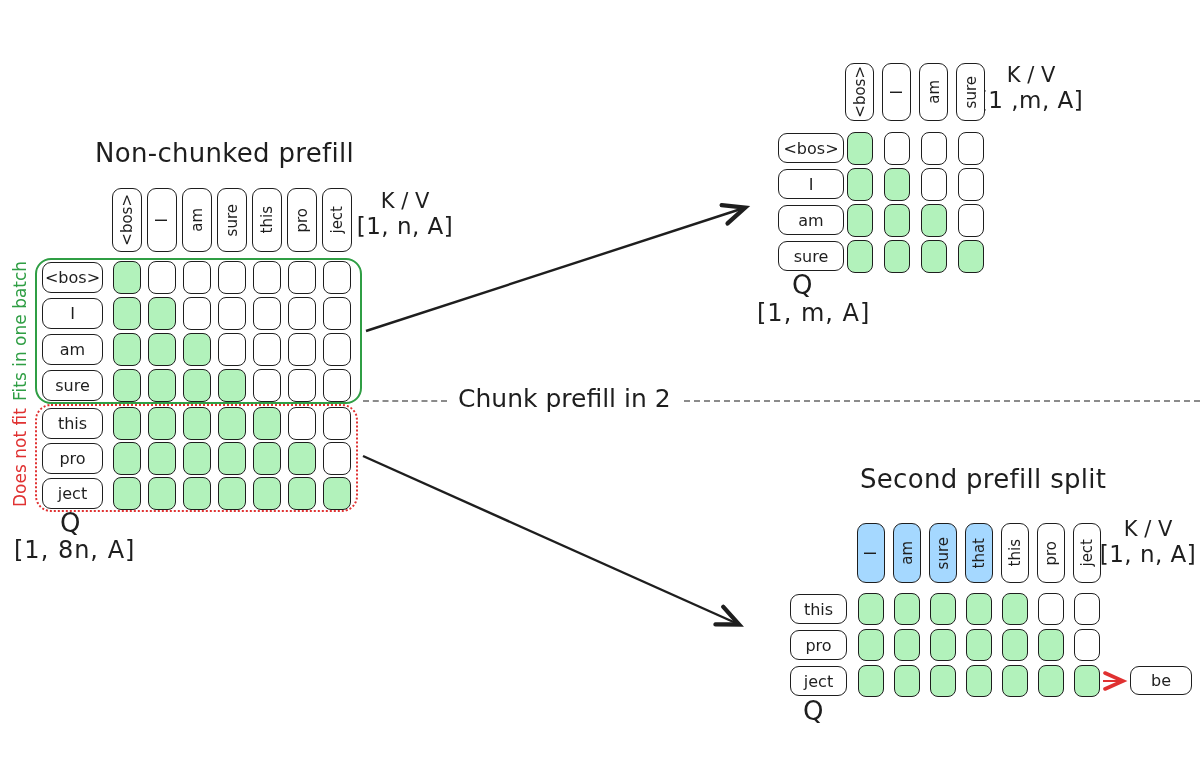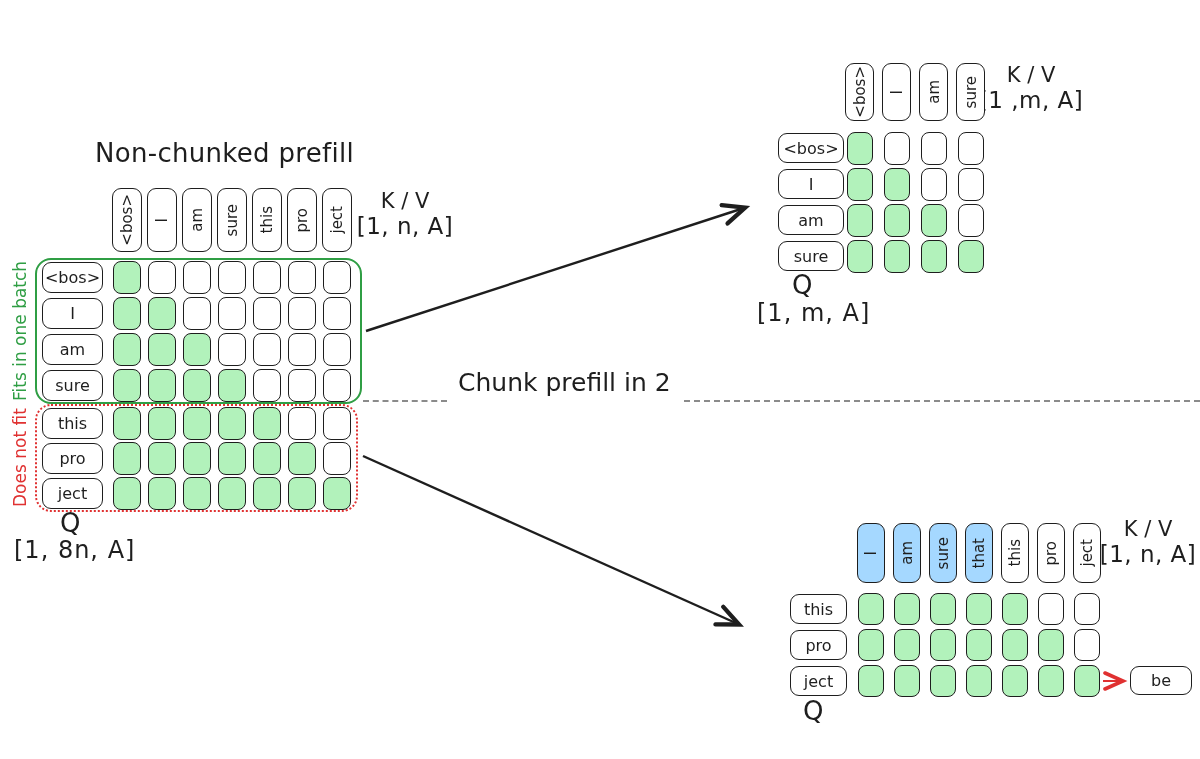--- a/index.html
+++ b/index.html
@@ -32,21 +32,21 @@
   .divider-seg { position:absolute; border-top:2.2px dashed var(--dash,#8b8b8b); }
   .divider-label { position:absolute; font-size:25px; white-space:nowrap; }
   svg.overlay { position:absolute; left:0; top:0; pointer-events:none; }
 </style>
 </head>
 <body>
 
 <div class="canvas">
 
   <div class="divider-seg" style="left:363px; top:400px; width:84px"></div>
-  <div class="divider-label" style="left:458px; top:368px">Chunk prefill in 2</div>
+  <div class="divider-label" style="left:458px; top:384px">Chunk prefill in 2</div>
   <div class="divider-seg" style="left:684px; top:400px; width:516px"></div>
 
   <svg class="overlay" width="1200" height="759">
     <defs>
       <marker id="ah-black" markerWidth="13" markerHeight="12" refX="9.5" refY="5" orient="auto">
         <path d="M1,1 L10,5 L1,9" fill="none" stroke="#1e1e1e" stroke-width="1.8" stroke-linecap="round"></path>
       </marker>
       <marker id="ah-red" markerWidth="13" markerHeight="12" refX="9.5" refY="5" orient="auto">
         <path d="M1,1 L10,5 L1,9" fill="none" stroke="#e03131" stroke-width="1.8" stroke-linecap="round"></path>
       </marker>
@@ -189,20 +189,21 @@
       <div class="cell filled" style="left: 884px; top: 204px; width: 26px; height: 33px;"></div>
       <div class="cell filled" style="left: 921px; top: 204px; width: 26px; height: 33px;"></div>
       <div class="cell" style="left: 958px; top: 204px; width: 26px; height: 33px;"></div>
       <div class="token-box" style="left: 778px; top: 241px; width: 66px; height: 30px;">sure</div>
       <div class="cell filled" style="left: 847px; top: 240px; width: 26px; height: 33px;"></div>
       <div class="cell filled" style="left: 884px; top: 240px; width: 26px; height: 33px;"></div>
       <div class="cell filled" style="left: 921px; top: 240px; width: 26px; height: 33px;"></div>
       <div class="cell filled" style="left: 958px; top: 240px; width: 26px; height: 33px;"></div>
     </div>
 
+  <div class="abs title" style="left:860px; top:464px">Second prefill split</div>
 
   <div class="kv" style="left:1098px; top:518px; width:100px">
     <div class="op">K / V</div>
     <div class="shape">[1, n, A]</div>
   </div>
 
   <div class="token-box" style="left:1130px; top:666px; width:62px; height:29px">be</div>
 
   <div class="abs q-label" style="left:803px; top:696px">Q</div>
 

